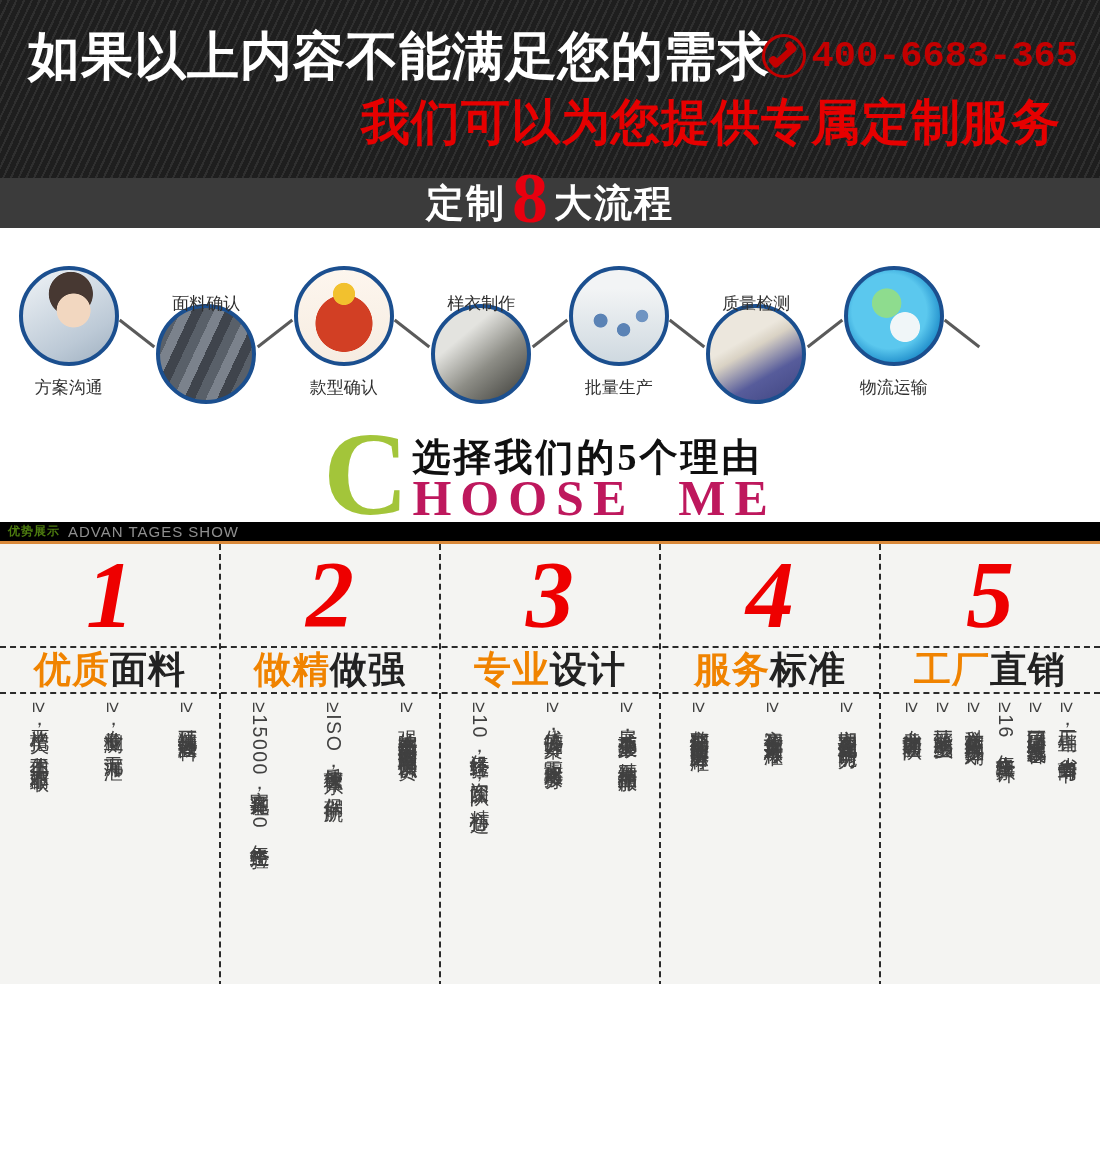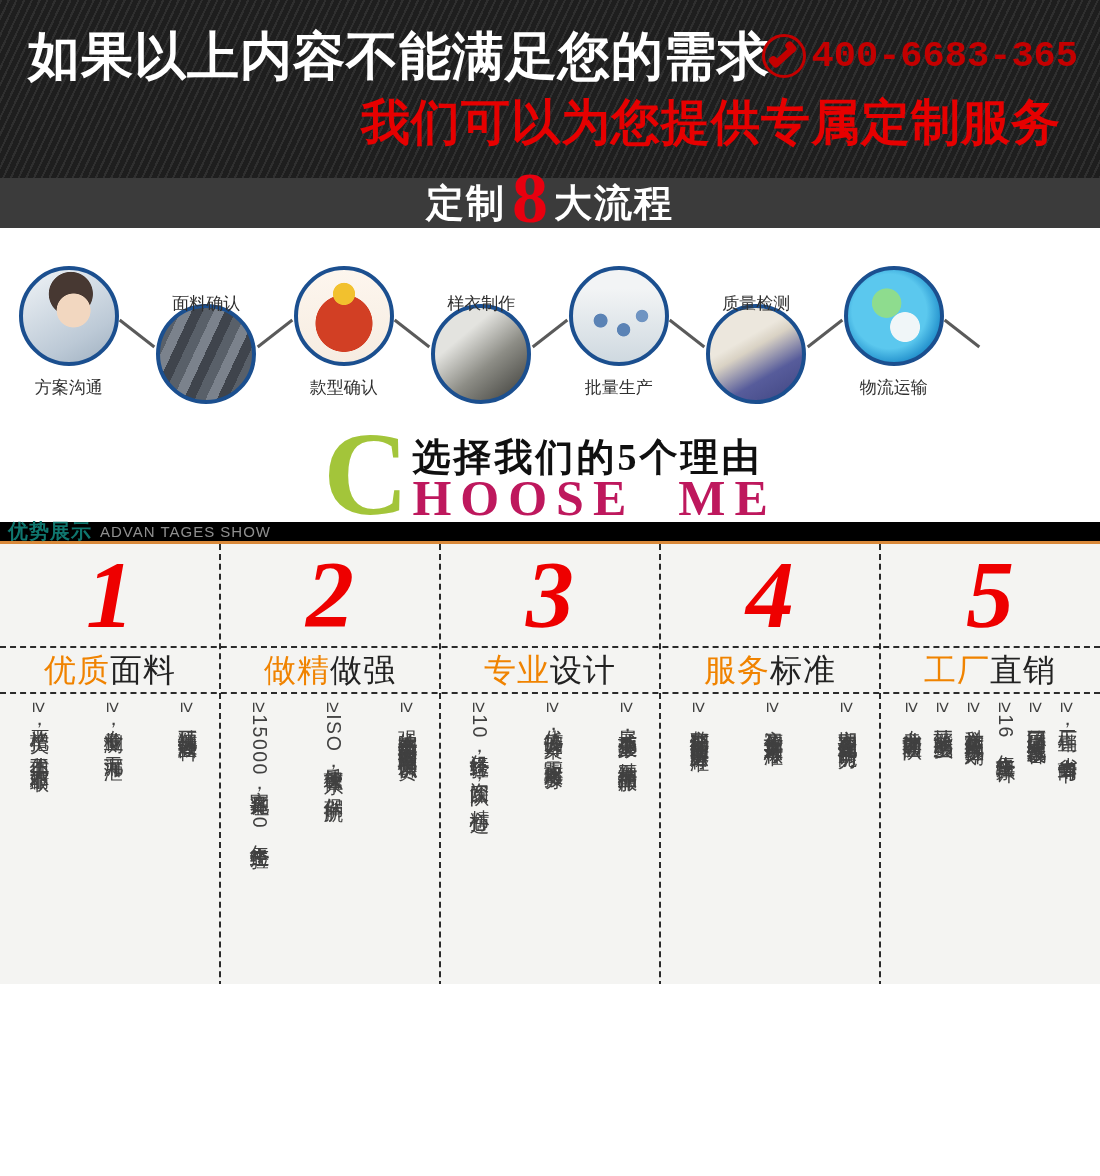--- a/index.html
+++ b/index.html
@@ -62,35 +62,35 @@
     align-items:flex-start;font-family:"Liberation Serif","DejaVu Serif",serif;}
   .choose-c{font-size:118px;line-height:84px;font-weight:bold;color:#a3c53a;}
   .choose-right{margin-left:4px;padding-top:4px;}
   .choose-cn{font-size:38px;font-weight:bold;color:#101010;letter-spacing:3px;line-height:40px;}
   .choose-en{font-size:50px;font-weight:bold;color:#be185d;letter-spacing:9px;
     line-height:42px;white-space:pre;}
 
   
   .adv-bar{background:#000000;height:19px;border-bottom:3px solid #d9893a;
     display:flex;align-items:center;padding-left:8px;gap:8px;}
-  .adv-cn{color:#0f766e;font-size:20px;font-weight:bold;letter-spacing:1px;}
+  .adv-cn{color:#4d7c0f;font-size:12px;font-weight:bold;letter-spacing:1px;}
   .adv-en{color:#8f8f8f;font-size:15px;letter-spacing:1px;}
 
   
   .grid{position:relative;background:#f4f4f2;height:612px;}
   .vline{position:absolute;top:0;bottom:0;width:0;border-left:2px dashed #2a2a2a;}
   .vl1{left:219px}.vl2{left:439px}.vl3{left:659px}.vl4{left:879px}
   .row{display:flex;}
   .cell{width:220px;box-sizing:border-box;}
   .nums{height:102px;}
   .nums .cell{display:flex;align-items:center;justify-content:center;}
   .num{font-family:"Liberation Serif","DejaVu Serif",serif;font-style:italic;font-weight:bold;
     font-size:96px;line-height:96px;color:#ee0000;}
   .heads{border-top:2px dashed #2b2b2b;border-bottom:2px dashed #2b2b2b;height:44px;}
-  .heads .cell{text-align:center;font-size:32px;font-weight:400;line-height:44px;
+  .heads .cell{text-align:center;font-size:37px;font-weight:700;line-height:44px;
     letter-spacing:1px;white-space:nowrap;}
   .head-hl{color:#f08300;}
   .head-rest{color:#222222;}
   .contents{height:462px;}
   .content{writing-mode:vertical-rl;text-orientation:mixed;
     padding:8px 22px 0 0;font-size:19.5px;color:#404040;line-height:1.08;}
   .vitem{margin-left:53px;letter-spacing:1.5px;}
   .col5 .vitem{margin-left:10px;}
 
   .bottom-strip{background:#ffffff;height:21px;}

